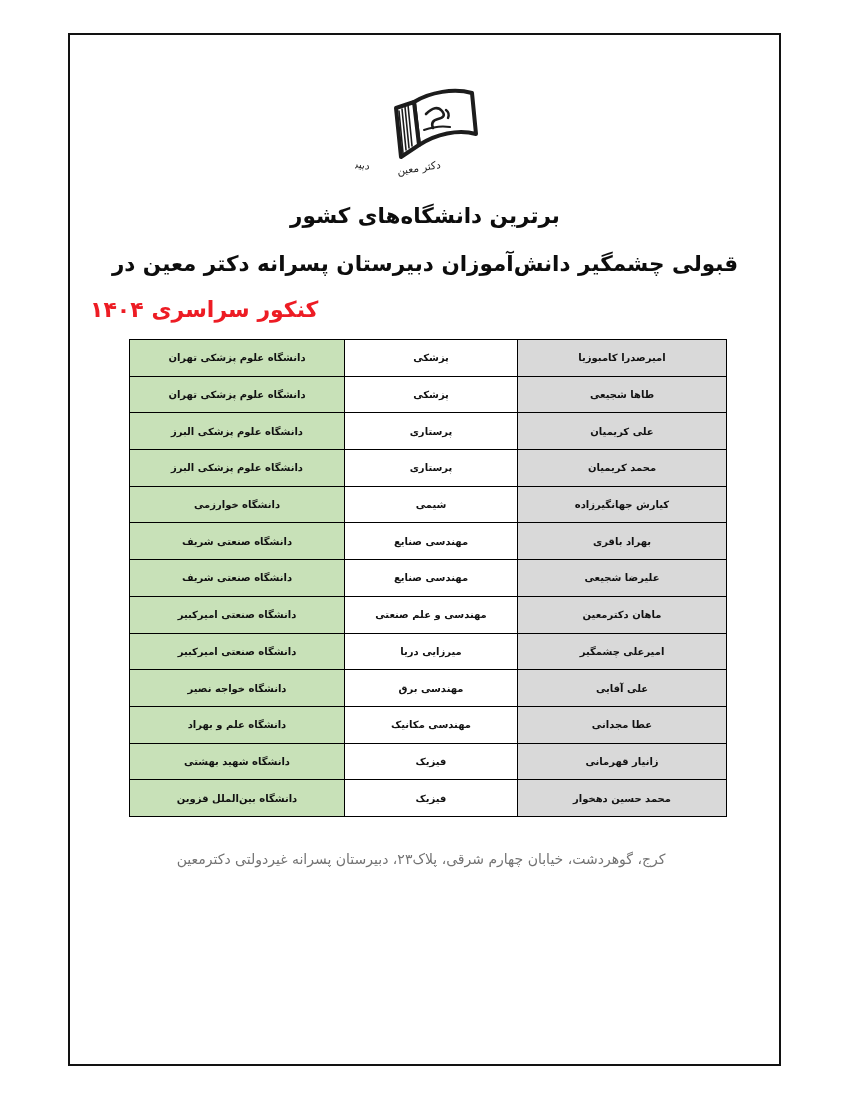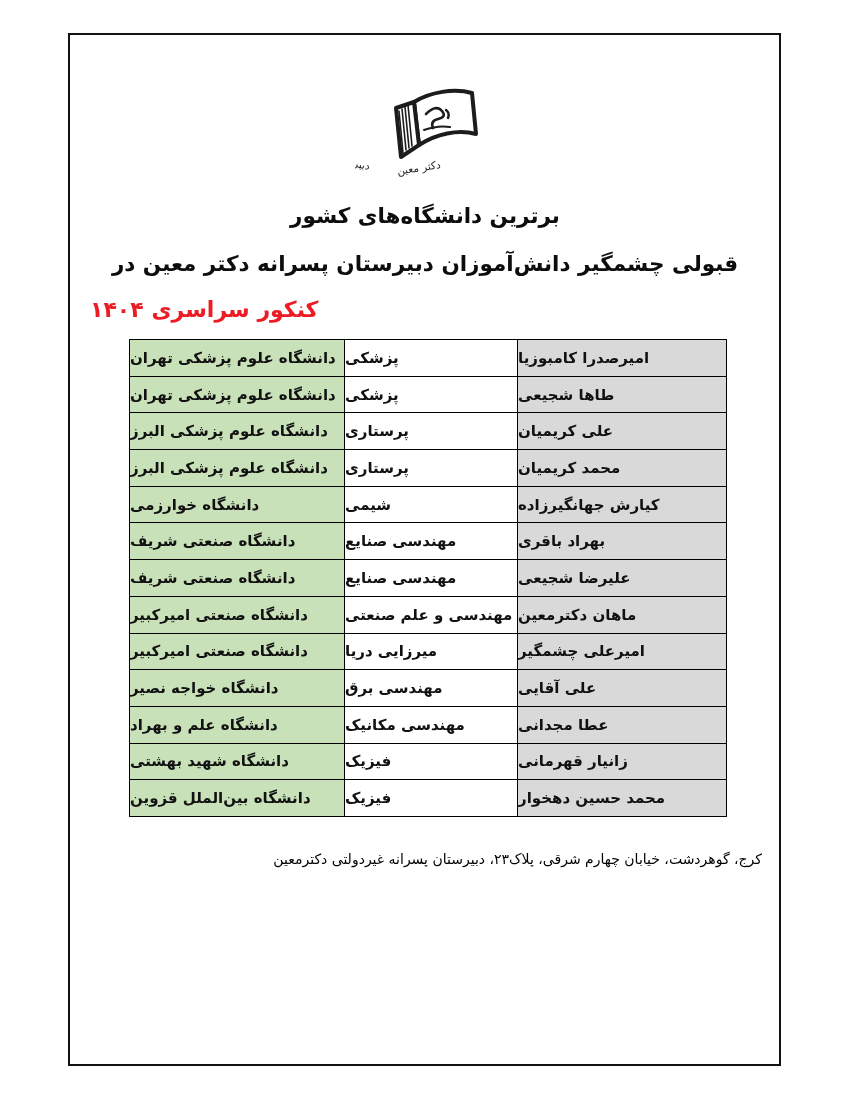--- a/index.html
+++ b/index.html
@@ -47,38 +47,38 @@
     left: 129px; top: 339px;
   }
   table.results {
     border-collapse: collapse;
     table-layout: fixed;
     direction: rtl;
   }
   table.results td {
     border: 1.5px solid #000;
     height: 35.7px;
-    text-align: left;
+    text-align: center;
     vertical-align: middle;
-    font-size: 15px;
+    font-size: 10px;
     font-weight: bold;
     padding: 0 0;
     white-space: nowrap;
     overflow: hidden;
   }
   td.student    { background: var(--gray, #d9d9d9); }
   td.major      { background: var(--white, #ffffff); }
   td.university { background: var(--green, #c8e1b8); }
   .footer {
     position: absolute;
     left: 80px; right: 88px; top: 851px;
-    text-align: right;
+    text-align: center;
     direction: rtl;
     font-size: 14px;
-    color: #000000;
+    color: #737373;
   }
   .logo-svg text {
     font-family: "DejaVu Sans", sans-serif;
     font-size: 10.5px;
     fill: #222;
     direction: rtl;
   }
 </style>
 </head>
 <body>

